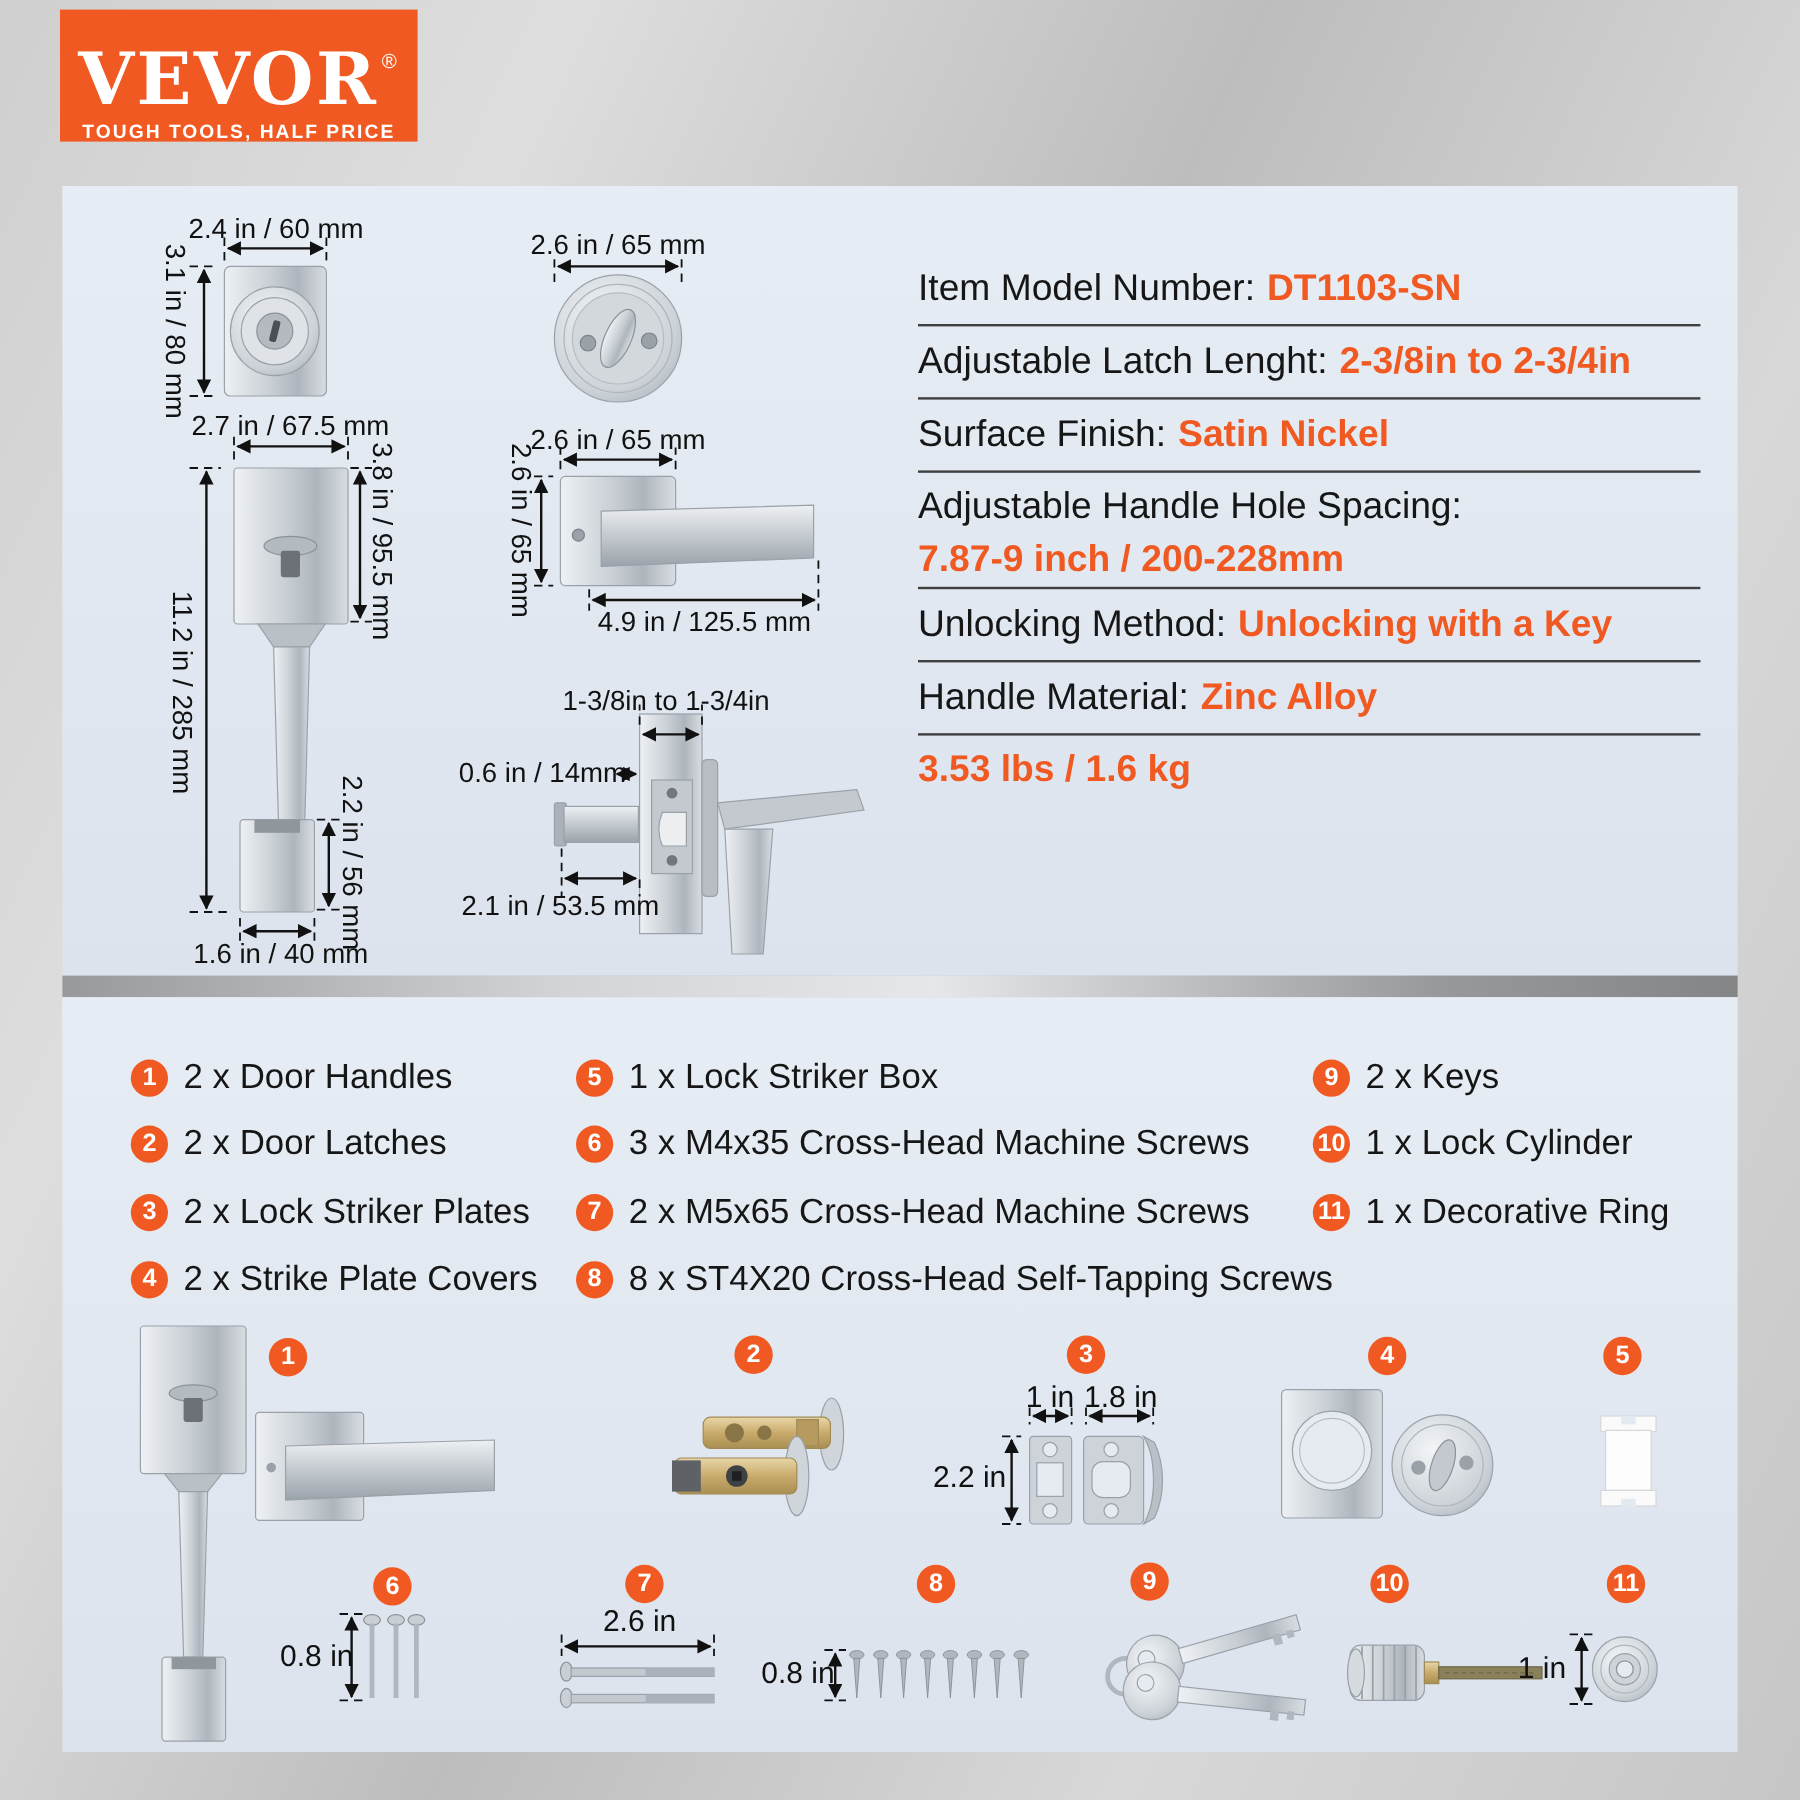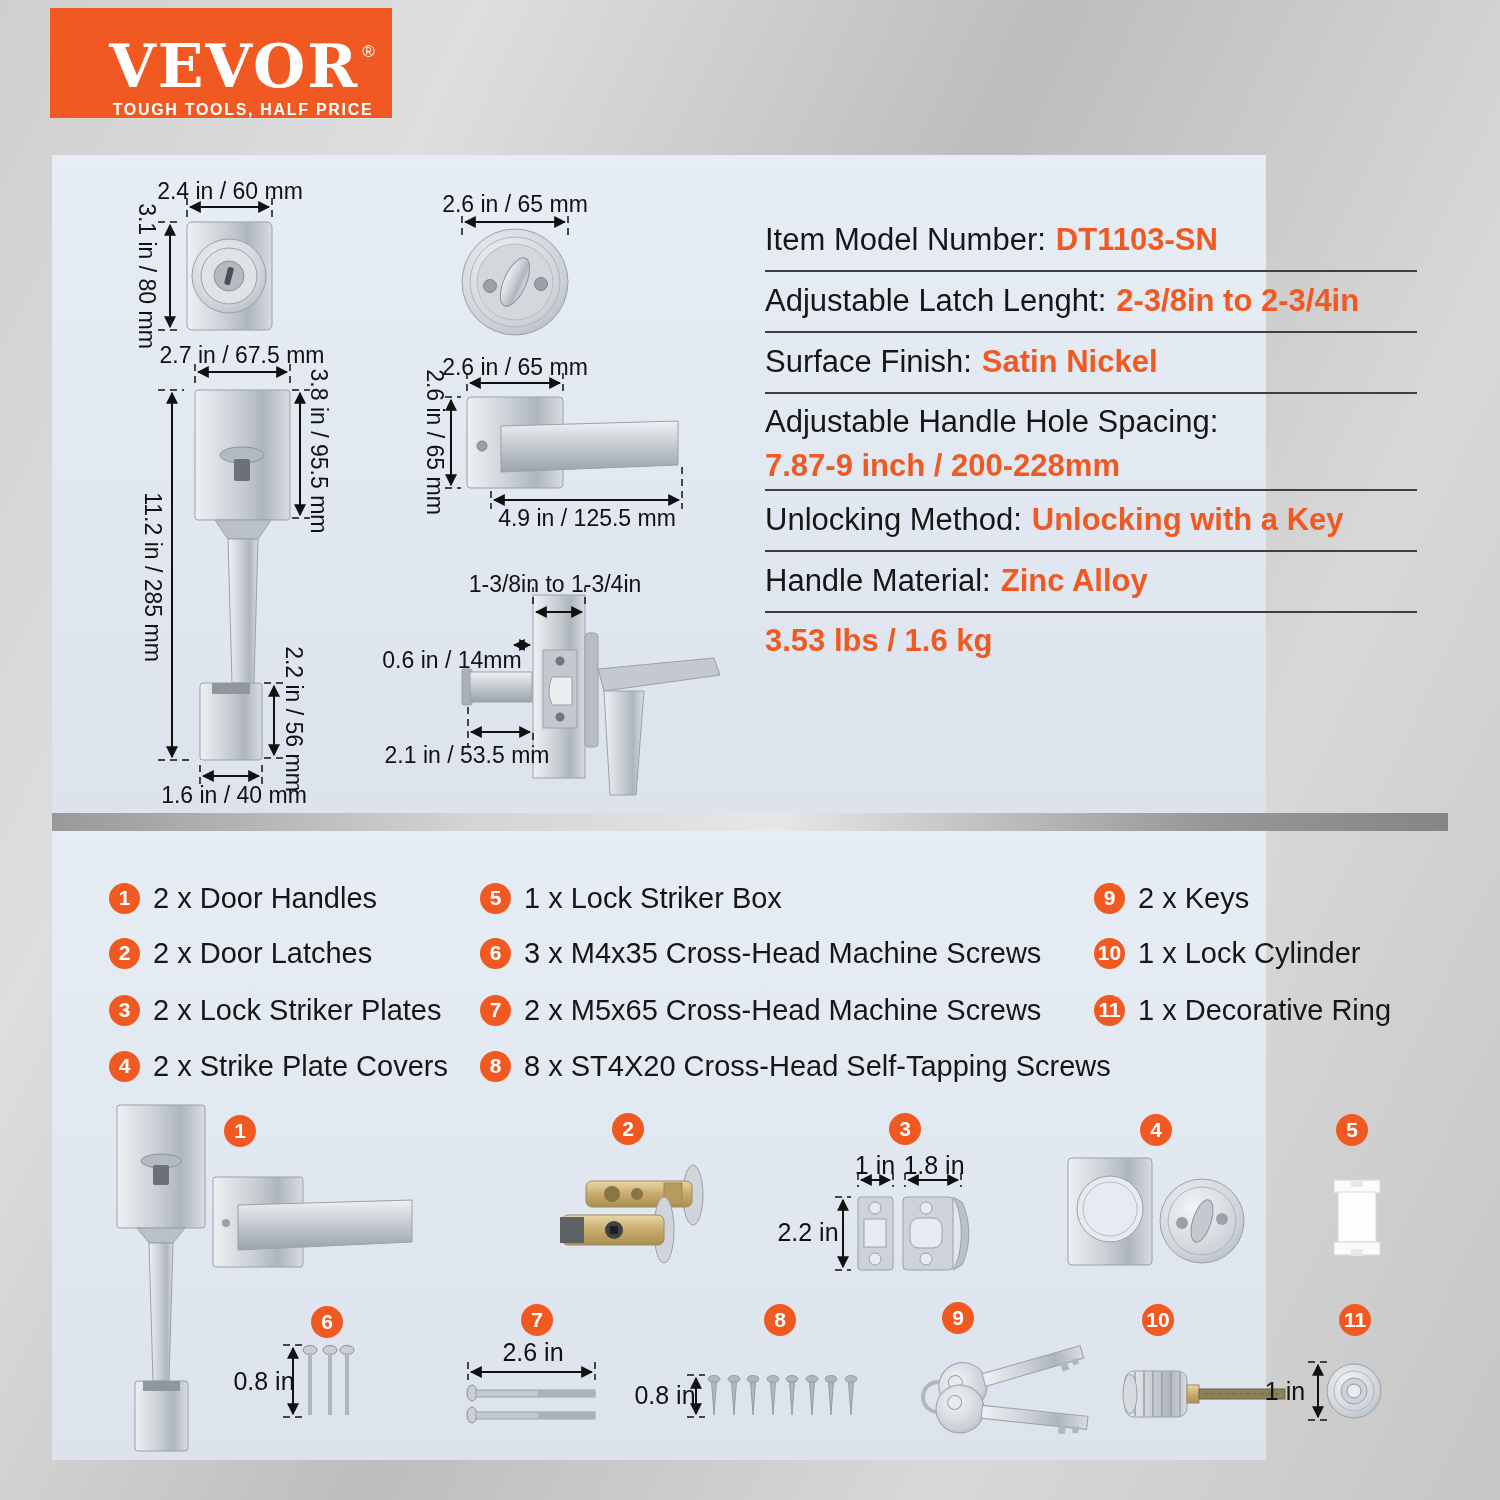--- a/index.html
+++ b/index.html
@@ -3,27 +3,27 @@
 <meta charset="utf-8">
 <style>
   html,body{margin:0;padding:0;}
   body{
     width:1500px;height:1500px;position:relative;overflow:hidden;
     font-family:"Liberation Sans",sans-serif;color:#161616;
     background:linear-gradient(115deg,#cfcfcf 0%,#dedede 22%,#bdbdbd 48%,#d8d8d8 74%,#c6c6c6 100%);
   }
   .logo{
     position:absolute;left:50px;top:8px;width:298px;height:110px;
-    background:#f05a22;color:#fff;text-align:center;padding-left:44px;
+    background:#f05a22;color:#fff;text-align:center;
   }
   .logo .brand{font-family:"DejaVu Serif",serif;font-weight:bold;font-size:60px;line-height:64px;margin-top:12px;letter-spacing:2px;}
   .logo .reg{font-size:17px;vertical-align:30px;margin-left:3px;font-family:"Liberation Sans",sans-serif;font-weight:normal;}
   .logo .tag{font-size:16px;font-weight:bold;letter-spacing:1.7px;margin-top:3px;}
 
-  .panel{position:absolute;left:52px;width:1214px;background:linear-gradient(#e7edf4,#dce3ed);}
+  .panel{position:absolute;left:52px;width:1396px;background:linear-gradient(#e7edf4,#dce3ed);}
   #panelTop{top:155px;height:658px;}
   #divider{position:absolute;left:52px;top:813px;width:1396px;height:18px;
     background:linear-gradient(90deg,#97999b,#d2d4d6 30%,#e6e7e9 52%,#97999a 82%,#838587);}
   #panelBottom{top:831px;height:629px;}
 
   svg{position:absolute;left:0;top:0;}
 
   .dimlabel{position:absolute;font-size:23px;color:#111;white-space:nowrap;transform:translate(-50%,-50%);}
   .dimlabel.v{writing-mode:vertical-rl;}
   .figdim{position:absolute;font-size:25px;color:#111;white-space:nowrap;transform:translate(-50%,-50%);}
@@ -179,21 +179,21 @@
   <span class="dimlabel" style="left:190px;top:200px;">2.7 in / 67.5 mm</span>
   <span class="dimlabel v" style="left:266px;top:296px;">3.8 in / 95.5 mm</span>
   <span class="dimlabel v" style="left:100px;top:422px;">11.2 in / 285 mm</span>
   <span class="dimlabel v" style="left:241px;top:564px;">2.2 in / 56 mm</span>
   <span class="dimlabel" style="left:182px;top:640px;">1.6 in / 40 mm</span>
   <span class="dimlabel" style="left:463px;top:49px;">2.6 in / 65 mm</span>
   <span class="dimlabel" style="left:463px;top:212px;">2.6 in / 65 mm</span>
   <span class="dimlabel v" style="left:382px;top:287px;">2.6 in / 65 mm</span>
   <span class="dimlabel" style="left:535px;top:363px;">4.9 in / 125.5 mm</span>
   <span class="dimlabel" style="left:503px;top:429px;">1-3/8in to 1-3/4in</span>
-  <span class="dimlabel" style="left:400px;top:489px;margin-top:16px;">0.6 in / 14mm</span>
+  <span class="dimlabel" style="left:400px;top:489px;">0.6 in / 14mm</span>
   <span class="dimlabel" style="left:415px;top:600px;">2.1 in / 53.5 mm</span>
 
   <div class="specs">
     <div class="spec-row">
       <span class="spec-label">Item Model Number:</span><span class="spec-value">DT1103-SN</span>
     </div>
     <div class="spec-row">
       <span class="spec-label">Adjustable Latch Lenght:</span><span class="spec-value">2-3/8in to 2-3/4in</span>
     </div>
     <div class="spec-row">

